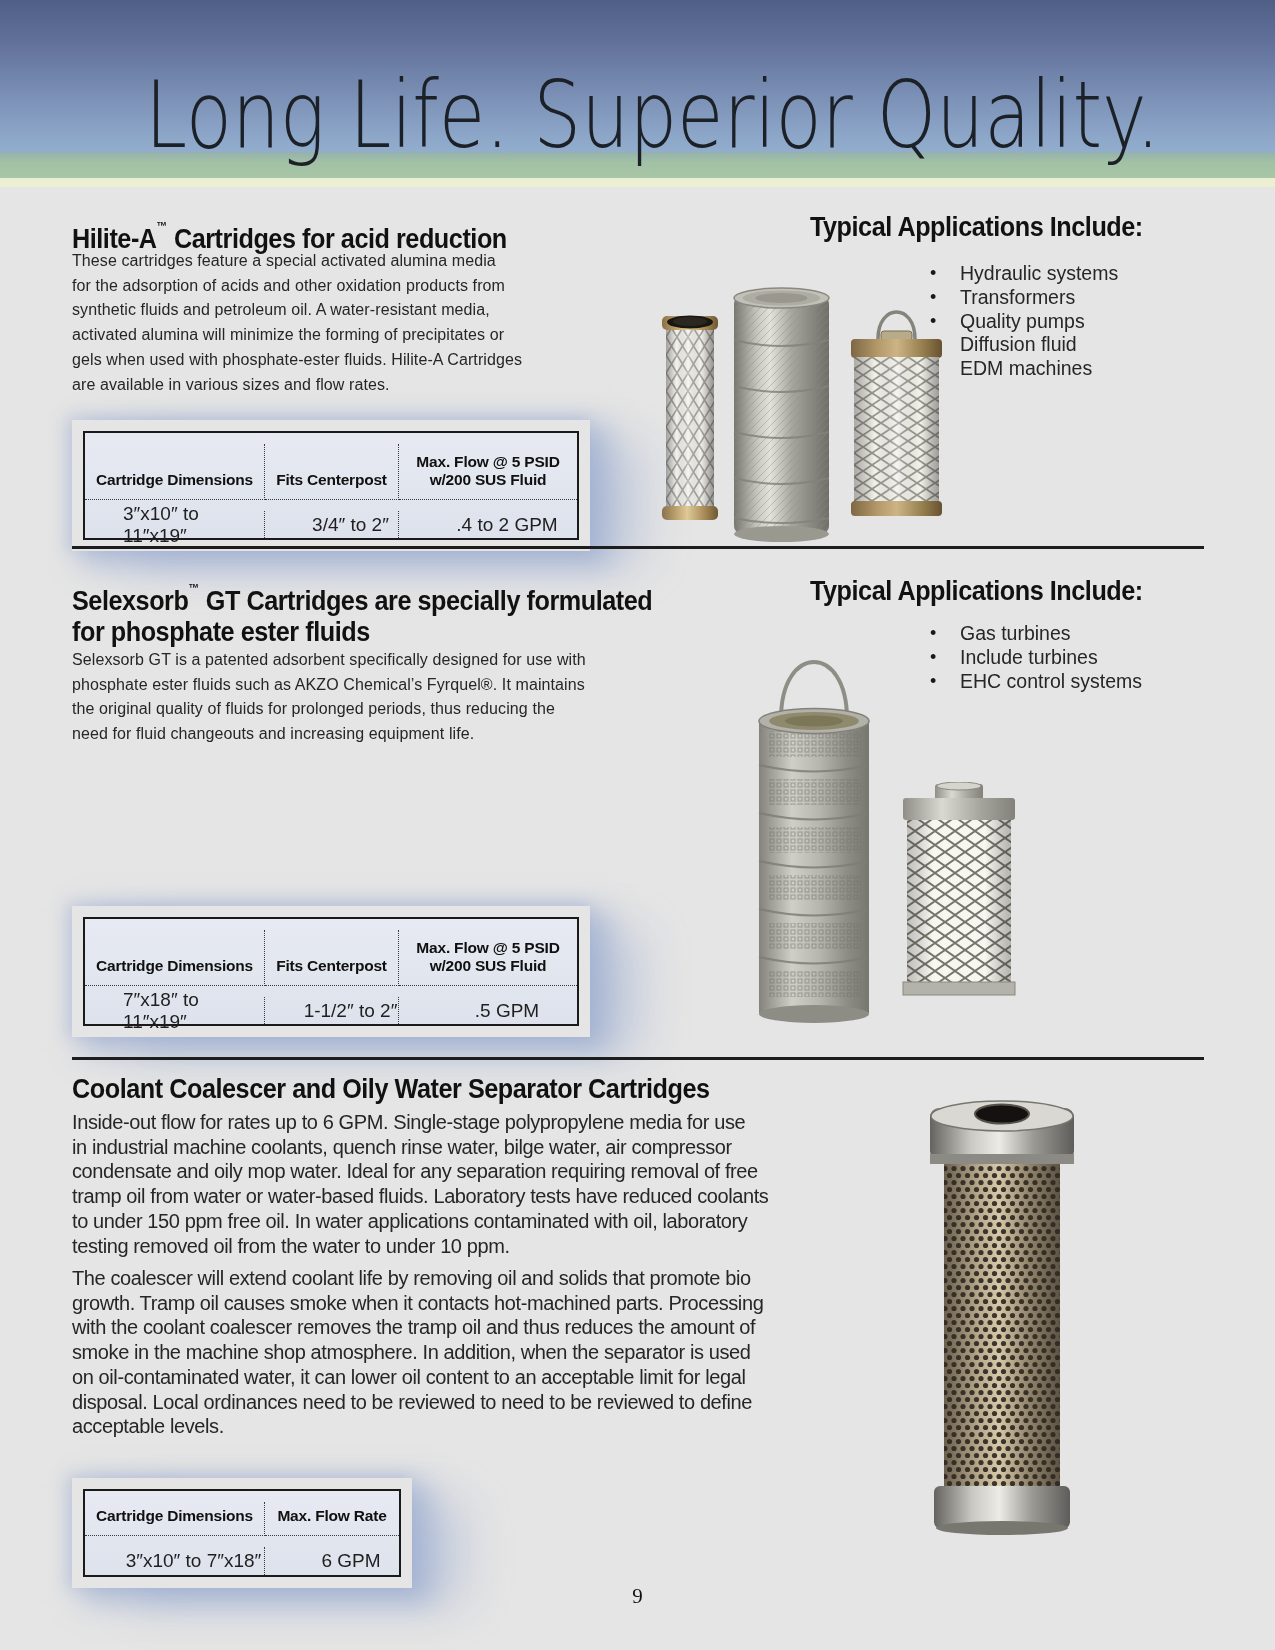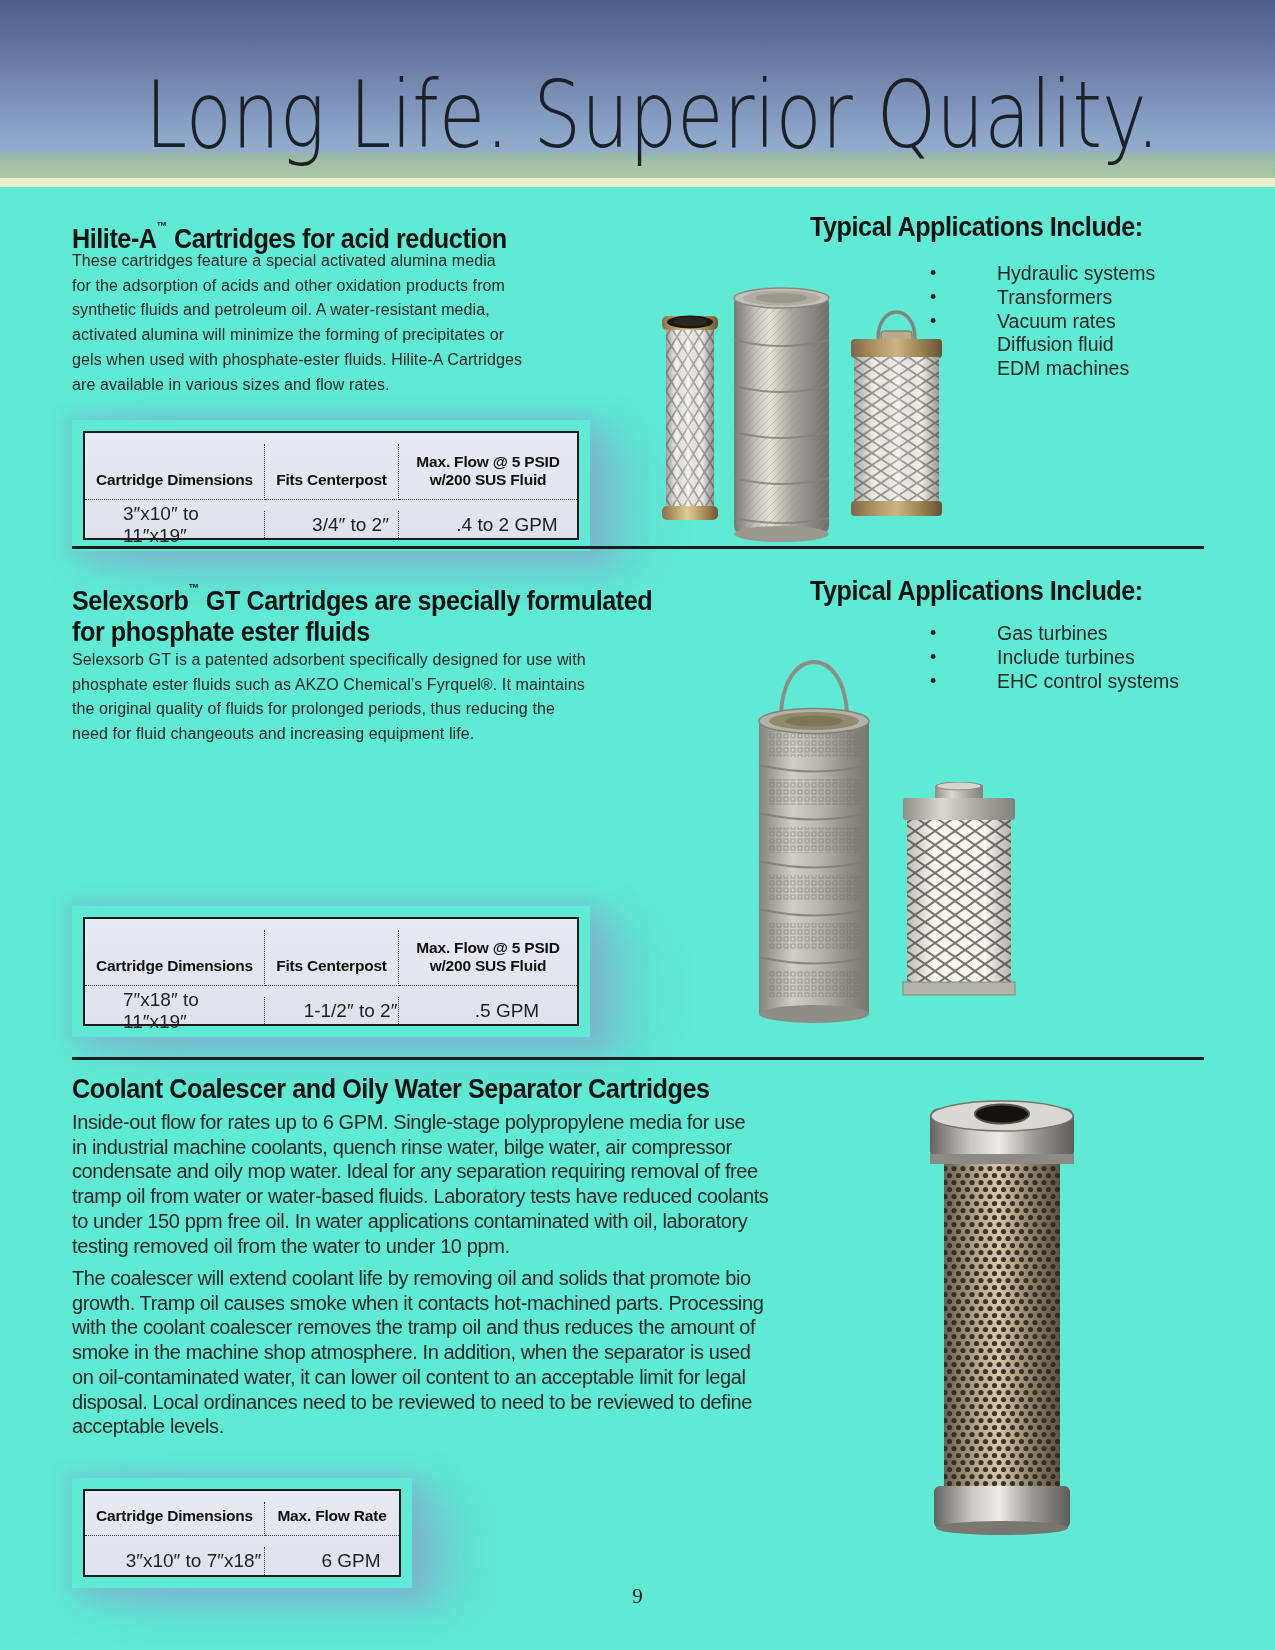--- a/index.html
+++ b/index.html
@@ -1,36 +1,36 @@
 <!DOCTYPE html>
 <html><head>
 <meta charset="utf-8">
 <style>
   html,body{margin:0;padding:0;background:#ffffff;}
-  .page{position:relative;width:1275px;height:1650px;background:#5eead4;overflow:hidden;
+  .page{position:relative;width:1275px;height:1650px;background:#e5e5e5;overflow:hidden;
         font-family:"Liberation Sans",sans-serif;color:#232323;}
   
   .hdr-blue{position:absolute;left:0;top:0;width:1275px;height:152px;
     background:linear-gradient(180deg,#4f5f86 0%,#62719a 28%,#7a8fb5 62%,#8ea8ca 92%,#93adcd 100%);}
   .hdr-green{position:absolute;left:0;top:152px;width:1275px;height:26px;
     background:linear-gradient(180deg,#95b1ae 0%,#a2c1a5 40%,#a9c6a6 100%);}
   .hdr-stripe{position:absolute;left:0;top:178px;width:1275px;height:9px;background:#eaf0d1;}
   .hdr-title-svg{position:absolute;left:0;top:0;width:1275px;height:190px;}
   .hdr-title{font-family:"DejaVu Sans",sans-serif;font-weight:200;font-size:92px;fill:#1c2027;}
   
   .h2{position:absolute;font-weight:700;font-size:28px;letter-spacing:-0.5px;color:#111;
       line-height:31px;transform:scaleX(0.9);transform-origin:0 0;white-space:nowrap;}
   .h2-right{transform-origin:100% 0;text-align:right;}
   .para{position:absolute;font-size:16px;line-height:24.7px;letter-spacing:0.1px;
         color:#262626;white-space:nowrap;}
   .para-cond{font-size:20px;letter-spacing:-0.4px;}
   .apps{position:absolute;}
   .app-row{display:flex;height:23.7px;align-items:center;}
   .blt{width:30px;font-size:18px;color:#1a1a1a;}
-  .app-label{font-size:19.5px;color:#262626;white-space:nowrap;margin-left:37px;}
+  .app-label{font-size:19.5px;color:#262626;white-space:nowrap;}
   .rule{position:absolute;height:2.5px;background:#1d1d1d;}
   sup.tm{font-size:12px;vertical-align:18px;letter-spacing:0;}
   
   .tbl-wrap{position:absolute;padding:11px;
      box-shadow:14px 10px 26px 6px rgba(138,160,204,0.50), -4px -2px 14px 2px rgba(138,160,204,0.30),
                 58px 20px 46px -4px rgba(138,160,204,0.32);}
   .tbl{display:grid;border:2px solid #1a1a1a;background:linear-gradient(180deg,#e7eaf2 0%,#dde2ec 100%);}
   .t3{grid-template-columns:180px 134px 178px;grid-template-rows:67px 38px;}
   .t2{grid-template-columns:180px 134px;grid-template-rows:45px 39px;}
   .th,.td{display:flex;justify-content:center;box-sizing:border-box;margin-top:11px;}
@@ -66,21 +66,21 @@
     <div class="app-row">
         <span class="blt">•</span>
         <span class="app-label">Hydraulic systems</span>
       </div>
     <div class="app-row">
         <span class="blt">•</span>
         <span class="app-label">Transformers</span>
       </div>
     <div class="app-row">
         <span class="blt">•</span>
-        <span class="app-label">Vacuum rates</span>
+        <span class="app-label">Quality pumps</span>
       </div>
     <div class="app-row">
         <span class="blt">•</span>
         <span class="app-label">Diffusion fluid</span>
       </div>
     <div class="app-row">
         <span class="blt">•</span>
         <span class="app-label">EDM machines</span>
       </div>
   </div>

